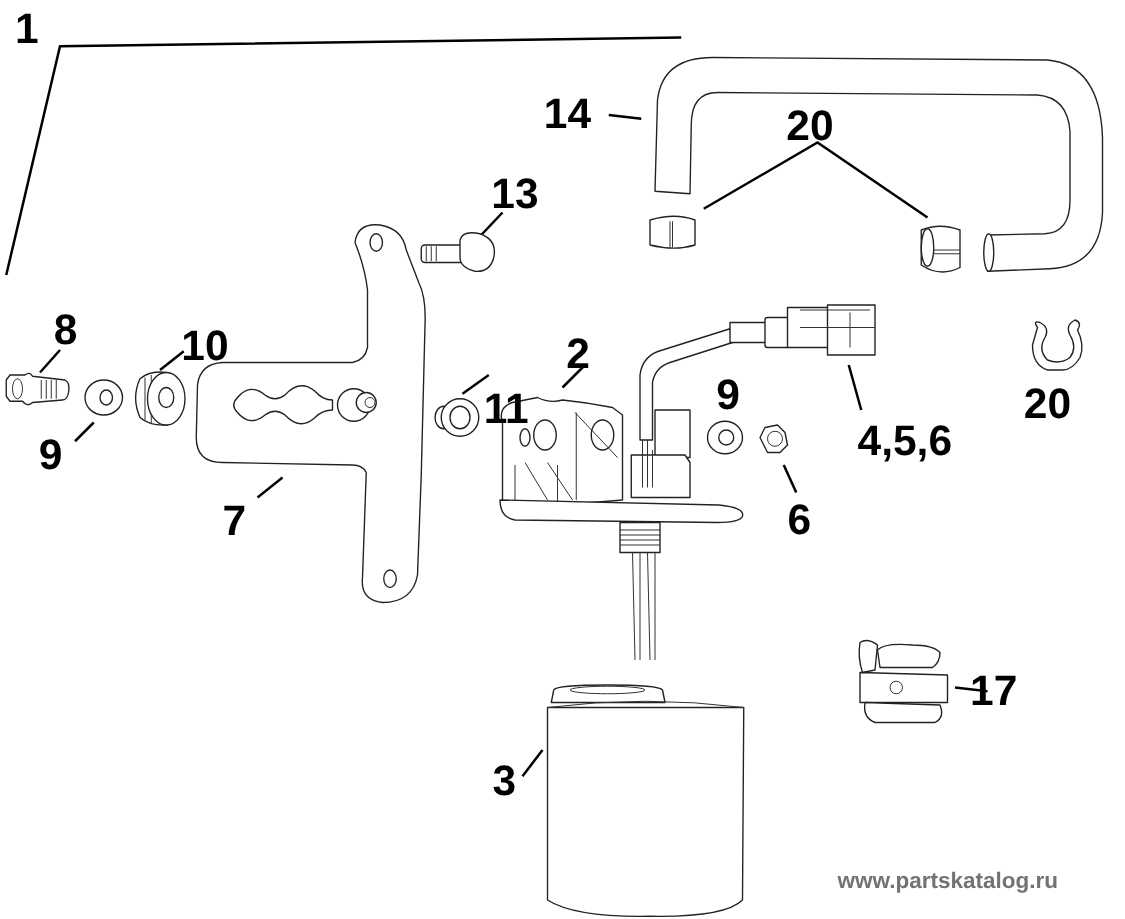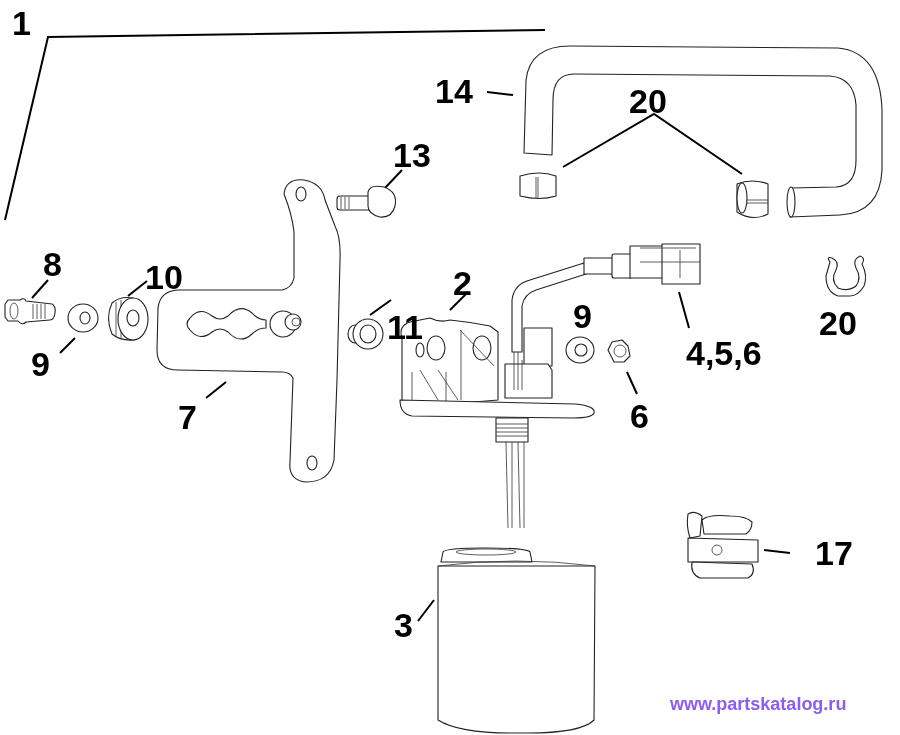--- a/index.html
+++ b/index.html
@@ -7,21 +7,21 @@
     #diagram { position: absolute; left: 0; top: 0; width: 900px; height: 735px; }
     .part { fill: #ffffff; stroke: #222; stroke-width: 1.1; stroke-linejoin: round; stroke-linecap: round; }
     .part-thin { fill: none; stroke: #333; stroke-width: 0.8; }
     .leader { stroke: #000; stroke-width: 2; fill: none; }
     .callout-label {
       position: absolute; font-family: "Liberation Sans", sans-serif; font-weight: bold;
       font-size: 34px; color: #000; line-height: 1; white-space: nowrap;
     }
     .watermark {
       position: absolute; left: 670px; top: 694px; font-family: "Liberation Sans", sans-serif;
-      font-weight: bold; font-size: 18px; color: #8b5cf6; white-space: nowrap;
+      font-weight: bold; font-size: 18px; color: #737373; white-space: nowrap;
     }
   </style>
 </head>
 <body>
 
 <svg id="diagram" viewBox="0 0 900 735" xmlns="http://www.w3.org/2000/svg">
 
   <g>
     <polyline class="leader" points="5,220 48,37 545,30"></polyline>
     <line class="leader" x1="450" y1="310" x2="468" y2="292"></line>
@@ -158,15 +158,15 @@
 <div class="callout-label" id="c-8" style="left:43px;top:247px;">8</div>
 <div class="callout-label" id="c-9a" style="left:31px;top:347px;">9</div>
 <div class="callout-label" id="c-9b" style="left:573px;top:299px;">9</div>
 <div class="callout-label" id="c-10" style="left:145px;top:250px;margin-top:10px;">10</div>
 <div class="callout-label" id="c-11" style="left:387px;top:270px;margin-top:40px;">11</div>
 <div class="callout-label" id="c-12" style="left:630px;top:399px;">6</div>
 <div class="callout-label" id="c-13" style="left:393px;top:138px;">13</div>
 <div class="callout-label" id="c-14" style="left:435px;top:74px;">14</div>
 <div class="callout-label" id="c-15" style="left:629px;top:84px;">20</div>
 <div class="callout-label" id="c-16" style="left:819px;top:306px;">20</div>
-<div class="callout-label" id="c-17" style="left:815px;top:536px;">17</div>
+<div class="callout-label" id="c-17" style="left:776px;top:536px;">17</div>
 
 <div class="watermark">www.partskatalog.ru</div>
 
 </body></html>

